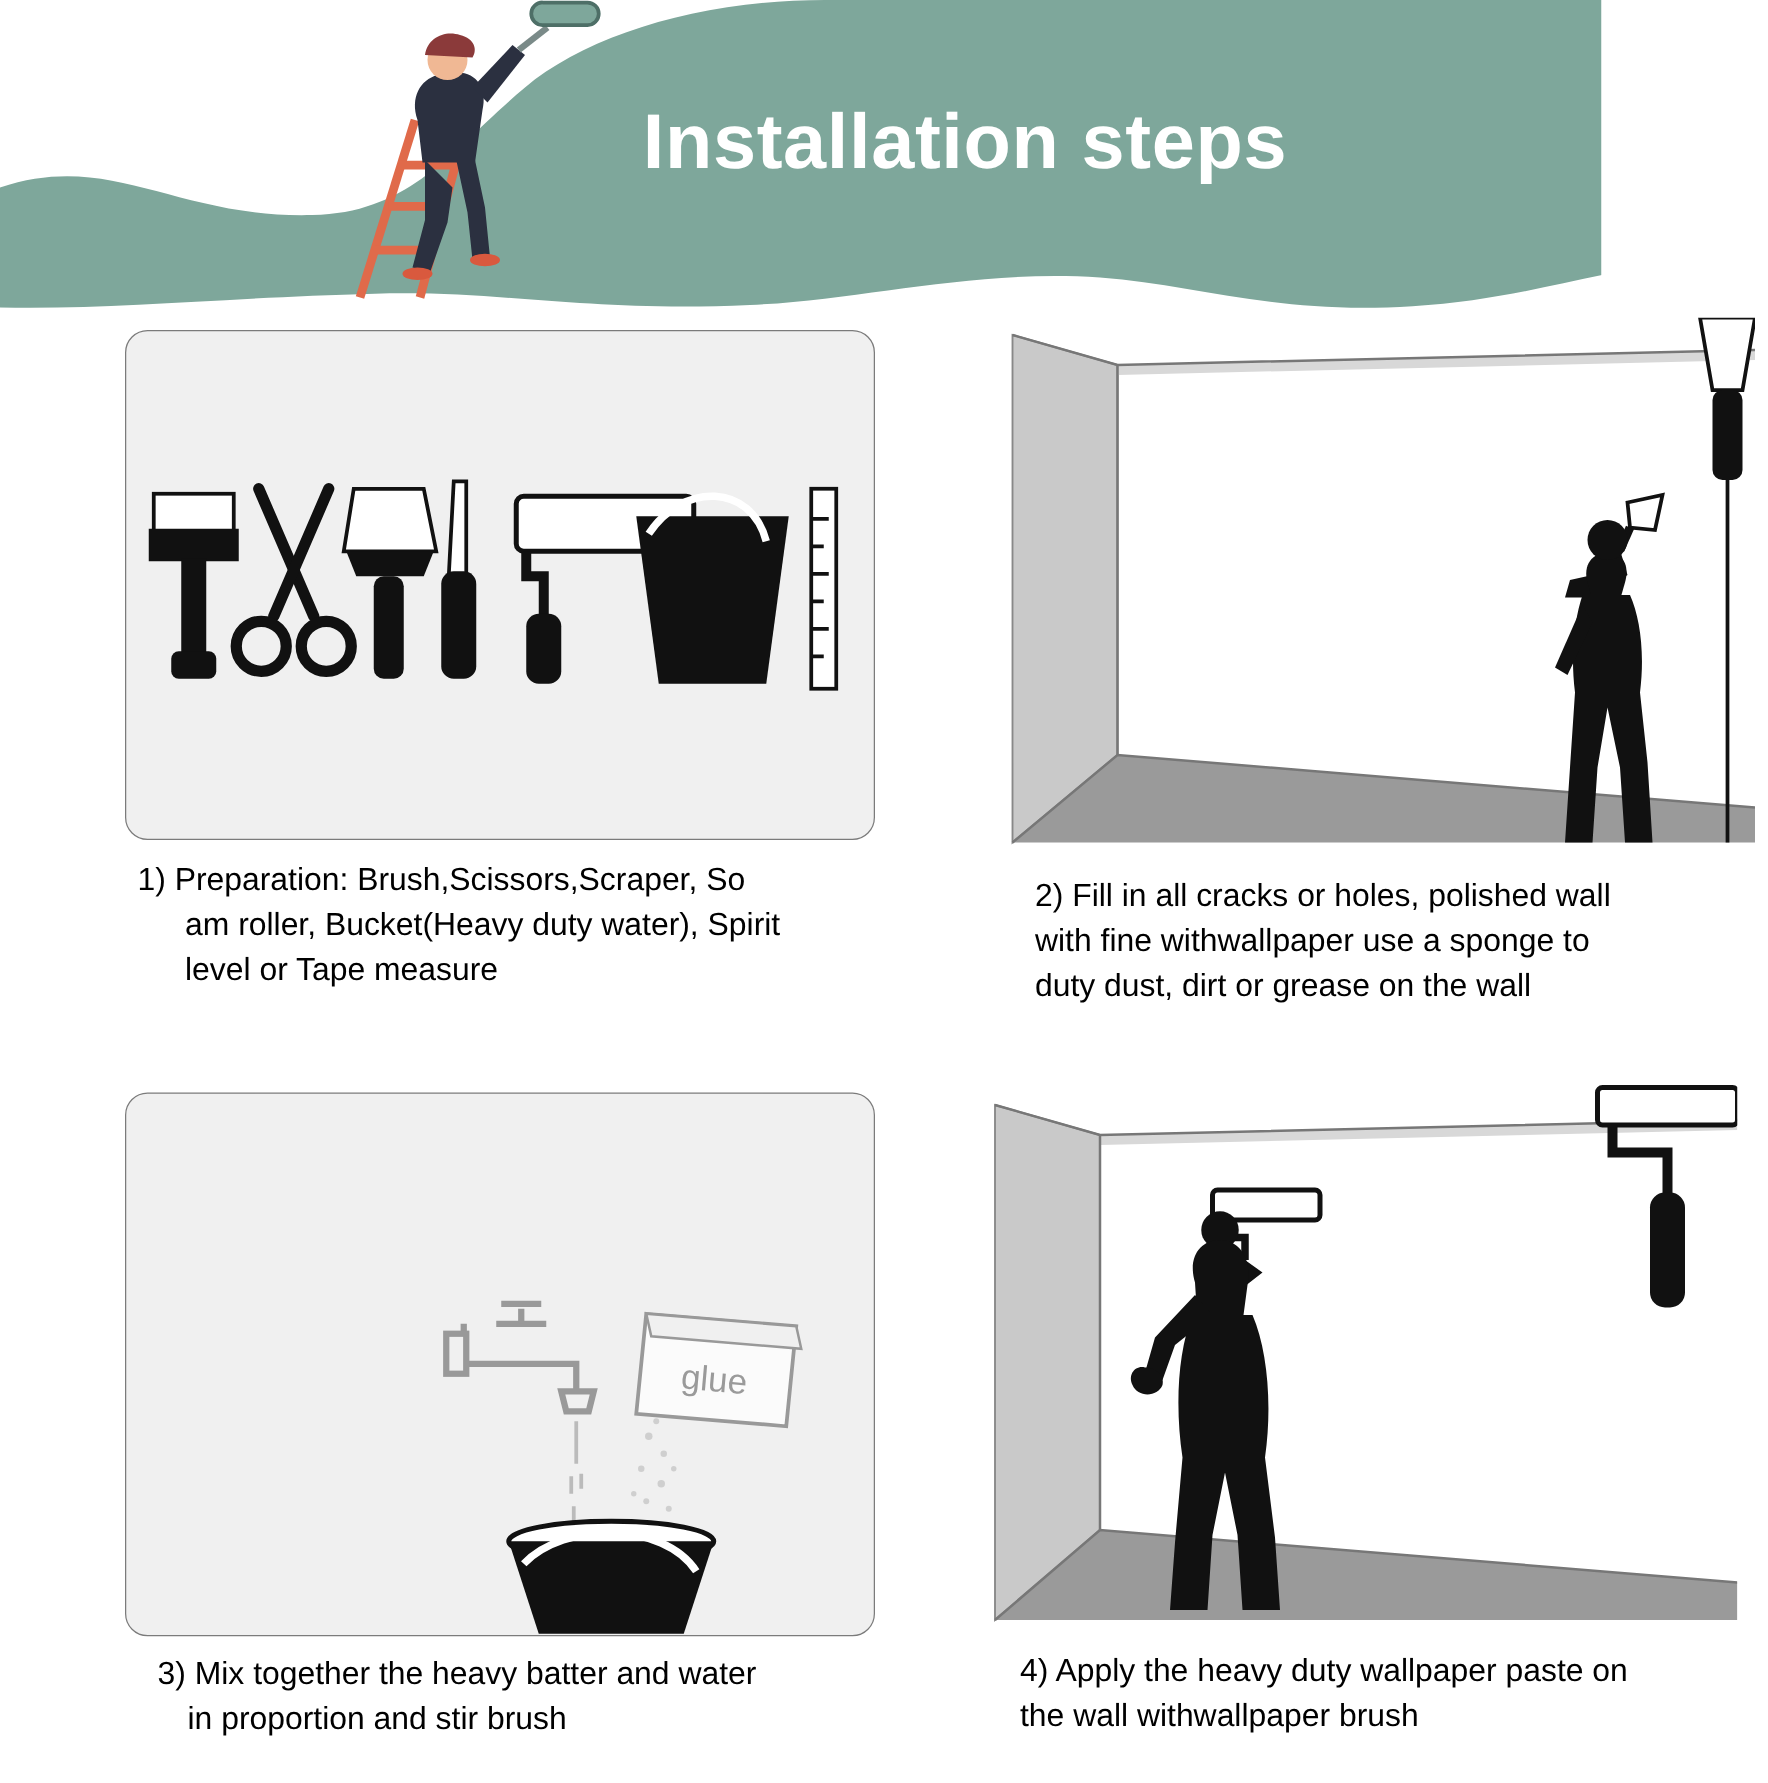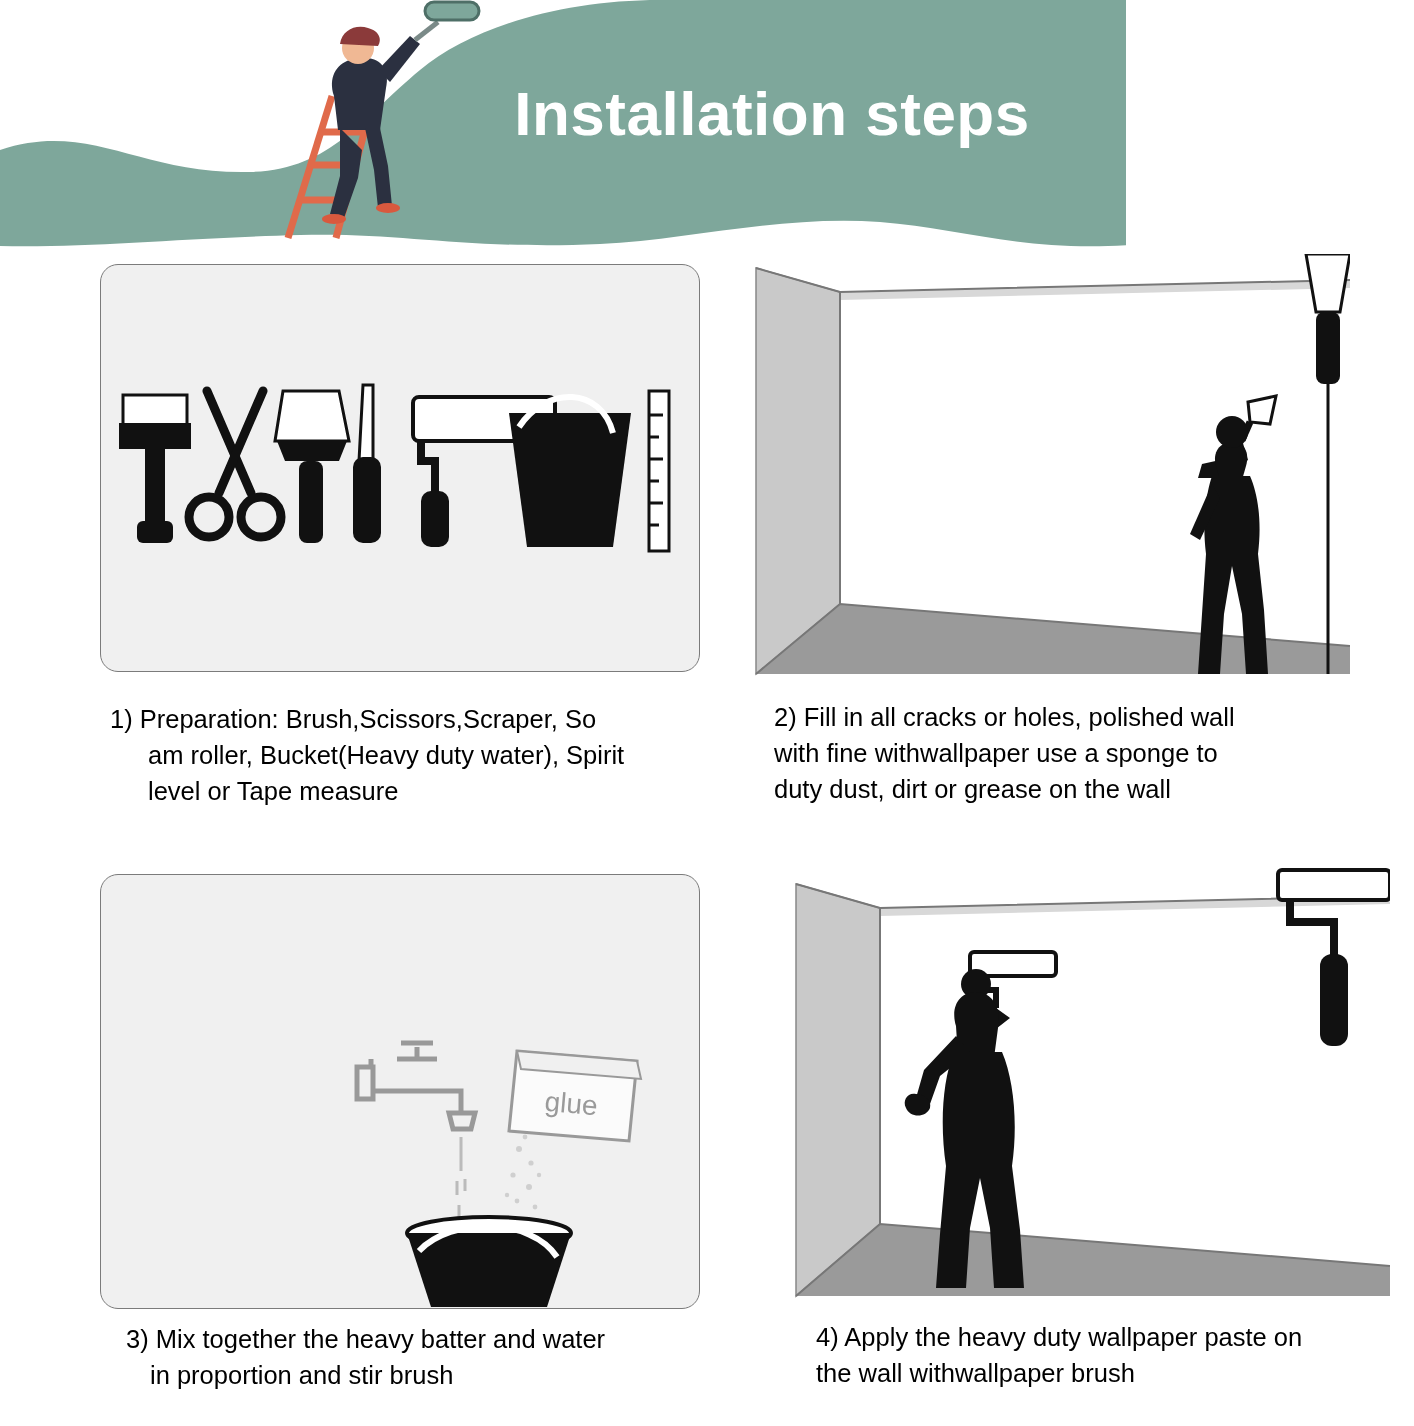--- a/index.html
+++ b/index.html
@@ -13,21 +13,21 @@
     font-family: "Liberation Sans", sans-serif;
     overflow: hidden;
     position: relative;
   }
 
   
   #banner {
     position: absolute;
     left: 0;
     top: 0;
-    width: 1126px;
+    width: 1281px;
     height: 260px;
     overflow: hidden;
   }
   #banner svg {
     display: block;
   }
   #banner-title {
     position: absolute;
     left: 0;
     top: 78px;
@@ -53,26 +53,26 @@
     overflow: hidden;
     position: relative;
   }
   .panel.light {
     background: #f0f0f0;
   }
   .caption {
     font-size: 25.5px;
     line-height: 36px;
     color: #000000;
-    margin-top: 29px;
+    margin-top: 14px;
   }
 
   
   #step1 { left: 100px;  top: 264px;  width: 600px; }
-  #step2 { left: 750px;  top: 254px;  width: 600px; }
+  #step2 { left: 804px;  top: 254px;  width: 600px; }
   #step3 { left: 100px;  top: 874px;  width: 600px; }
   #step4 { left: 790px;  top: 866px;  width: 600px; }
 
   #step1 .panel { width: 600px; height: 408px; }
   #step2 .panel { width: 600px; height: 425px; border: none; background: transparent; border-radius: 0; }
   #step3 .panel { width: 600px; height: 435px; }
   #step4 .panel { width: 600px; height: 435px; border: none; background: transparent; border-radius: 0; }
 
   #step1 .caption { padding-left: 10px; }
   #step2 .caption { padding-left: 24px; margin-top: 20px; }

